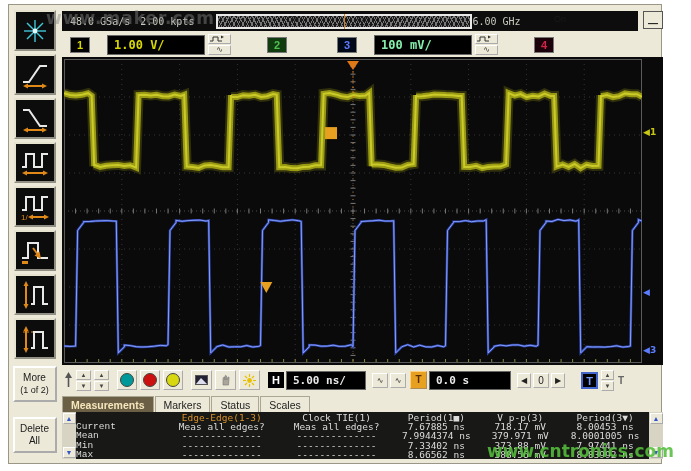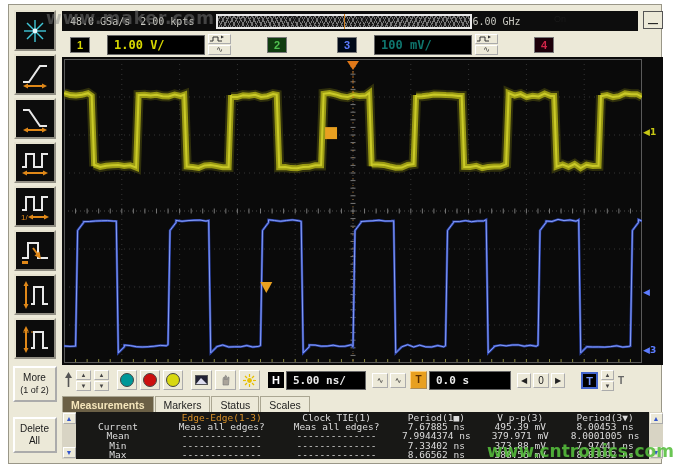--- a/index.html
+++ b/index.html
@@ -33,21 +33,21 @@
   .ch1n{background:#000;color:#d8d800;margin-left:8px;}
   .ch2n{background:#103c10;color:#50c050;margin-left:36px;}
   .ch3n{background:#000918;color:#5c7cff;margin-left:38px;}
   .ch4n{background:#1c000a;color:#d02448;margin-left:36px;}
   .ongrp{display:flex;flex-direction:column;align-items:flex-start;margin-left:0;flex:0 0 auto;gap:40px;}
   .onlbl{font-size:9px;color:#1a1a1a;line-height:9px;}
   .cb{width:10px;height:10px;background:#fff;border:1px solid #808080;font-size:9px;line-height:10px;
       text-align:center;color:#2a8a2a;margin-top:1px;box-sizing:border-box;}
   .scalefield{height:18px;background:#000;border:1px solid #666;font:bold 12px "DejaVu Sans Mono",monospace;
               padding:0 6px;display:flex;align-items:center;width:84px;margin-left:5px;flex:0 0 auto;}
-  .yellowtxt{color:#d8d800;} .bluetxt{color:#0f766e;}
+  .yellowtxt{color:#d8d800;} .bluetxt{color:#86efac;}
   .minicol{display:flex;flex-direction:column;gap:1px;margin-left:3px;flex:0 0 auto;}
   .mini-btn{width:23px;height:10px;background:#ece9d8;border:1px outset #fff;font-size:8px;line-height:8px;
             text-align:center;color:#333;box-sizing:border-box;overflow:hidden;}
   
   .plot{position:absolute;left:0;top:52px;width:601px;height:308px;background:#0a0a0a;}
   #wave-svg{position:absolute;left:2px;top:2px;}
   .edge-marker{position:absolute;font:bold 9px "DejaVu Sans",sans-serif;white-space:nowrap;}
   
   .toolbar{position:absolute;left:0;top:360px;width:601px;height:30px;display:flex;align-items:center;font-size:10px;}
   .tb-icon{flex:0 0 auto;}
@@ -78,21 +78,21 @@
        color:#222;margin-right:1px;white-space:nowrap;}
   .tab.active{background:#6b6046;color:#f5e6bb;font-weight:bold;}
   
   .mtable{position:absolute;left:0;top:407px;width:601px;height:47px;background:#181816;display:flex;}
   .scrollcol{width:14px;background:#d8d4c4;display:flex;flex-direction:column;justify-content:space-between;
              align-items:center;padding:1px 0;box-sizing:border-box;}
   .scroll-btn{width:13px;height:11px;background:#ece9d8;border:1px outset #fff;color:#3355cc;font-size:7px;
               line-height:10px;text-align:center;box-sizing:border-box;}
   .tbody{flex:1;font:9.5px "DejaVu Sans Mono",monospace;color:#dcdcdc;padding-top:1px;overflow:hidden;}
   .trow{display:flex;height:9.2px;line-height:9.2px;white-space:nowrap;}
-  .tc-label{width:88px;text-align:center;padding-right:4px;box-sizing:border-box;}
+  .tc-label{width:88px;text-align:left;padding-right:4px;box-sizing:border-box;font-family:Liberation Mono, monospace;}
   .tc1{width:116px;text-align:center;} .tc2{width:114px;text-align:center;}
   .tc3{width:86px;text-align:center;}  .tc4{width:82px;text-align:center;}
   .tc5{width:88px;text-align:center;}
   .hdr-edge{color:#d89028;}
   
   .wm1{position:absolute;left:46px;top:8px;font:bold 17px "DejaVu Sans",sans-serif;
        color:rgba(135,135,135,0.45);letter-spacing:1px;z-index:50;}
   .wm2{position:absolute;left:487px;top:441px;font:bold 17px "DejaVu Sans",sans-serif;
        color:rgba(85,190,60,0.88);z-index:50;}
   svg{display:block;}
@@ -531,21 +531,21 @@
           <span class="tc2">Clock TIE(1)</span>
           <span class="tc3">Period(1■)</span>
           <span class="tc4">V p-p(3)</span>
           <span class="tc5">Period(3▼)</span>
         </div>
         <div class="trow">
           <span class="tc-label">Current</span>
           <span class="tc1">Meas all edges?</span>
           <span class="tc2">Meas all edges?</span>
           <span class="tc3">7.67885 ns</span>
-          <span class="tc4">495.39 mV</span>
+          <span class="tc4">718.17 mV</span>
           <span class="tc5">8.00453 ns</span>
         </div>
         <div class="trow">
           <span class="tc-label">Mean</span>
           <span class="tc1">--------------</span>
           <span class="tc2">--------------</span>
           <span class="tc3">7.9944374 ns</span>
           <span class="tc4">379.971 mV</span>
           <span class="tc5">8.0001005 ns</span>
         </div>

